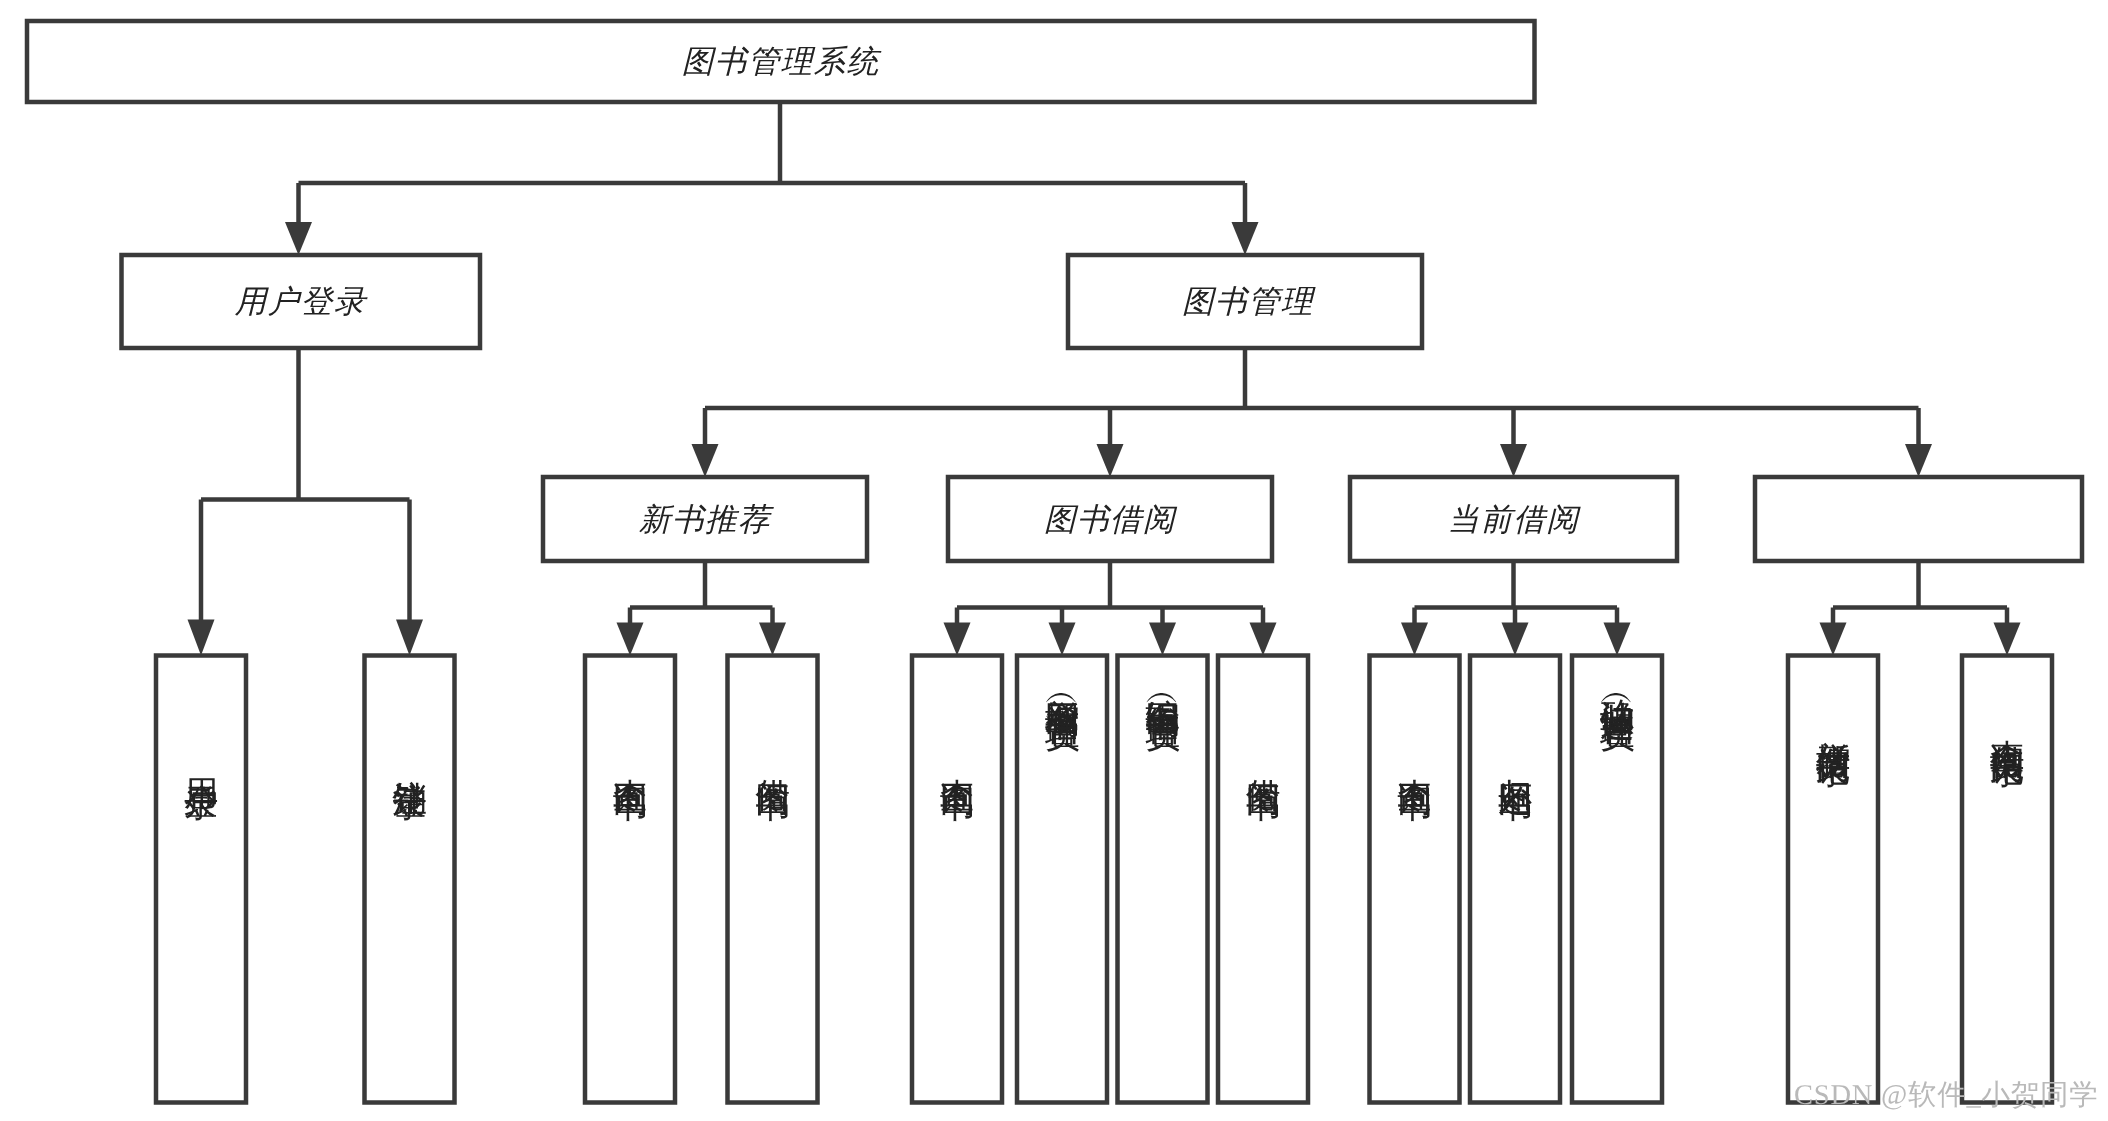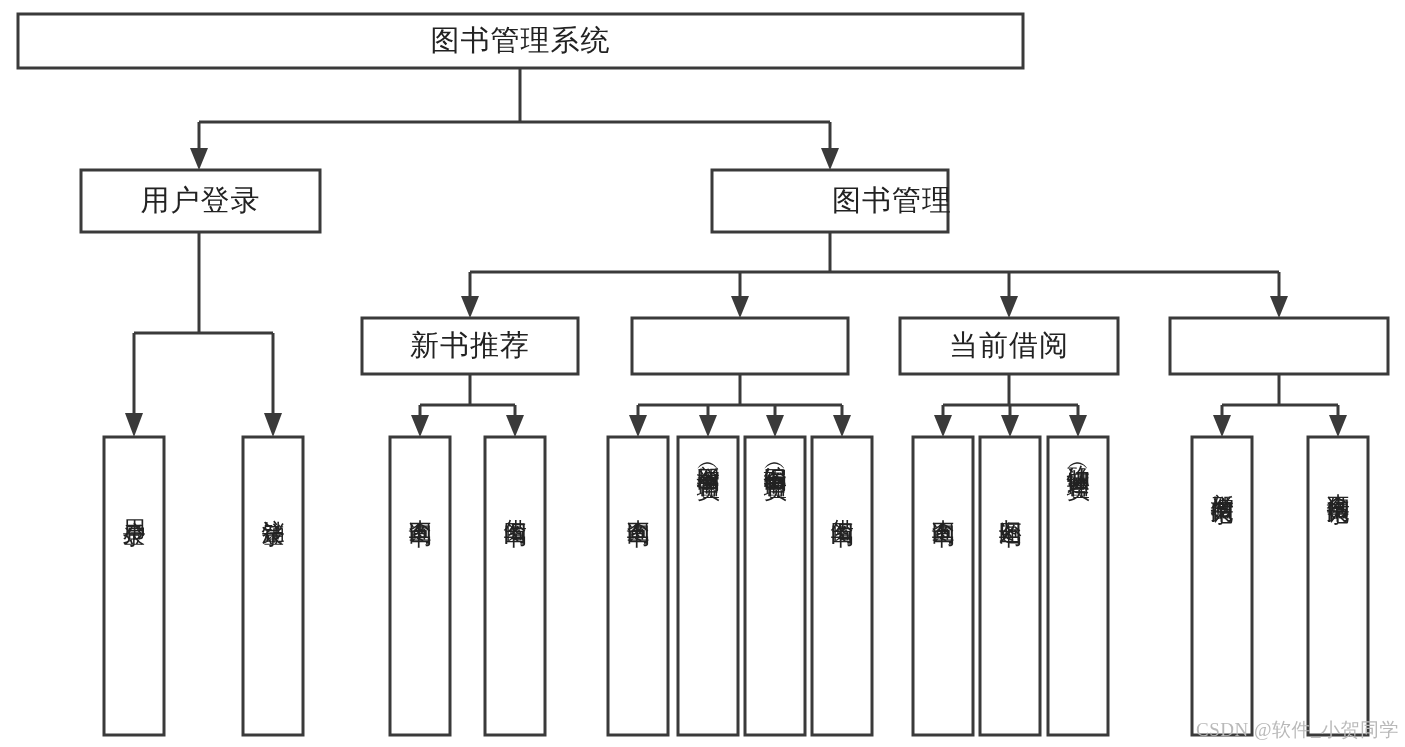--- a/index.html
+++ b/index.html
@@ -22,21 +22,21 @@
     font-family:"Liberation Sans","DejaVu Sans",sans-serif;
     font-size:23px;line-height:1.02;color:#222222;
     letter-spacing:2px;white-space:nowrap;
   }
   .hlabel-wrap{
     position:absolute;display:flex;align-items:center;justify-content:center;
     pointer-events:none;
   }
   .hlabel-text{
     font-family:"Liberation Sans","DejaVu Sans",sans-serif;
-    font-size:29px;color:#222222;letter-spacing:1px;white-space:nowrap;
+    font-size:21px;color:#222222;letter-spacing:1px;white-space:nowrap;font-style:italic;
   }
   #watermark{
     position:absolute;right:6px;bottom:4px;
     font-family:Liberation Serif, serif;
     font-size:19px;color:#b9b9b9;letter-spacing:0.5px;white-space:nowrap;
   }
 </style>
 </head>
 <body>
 
@@ -147,27 +147,30 @@
     <rect class="node-rect" x="1308" y="437" width="60" height="298"></rect>
   </svg>
 
   <div class="hlabel-wrap" style="left:18px;top:14px;width:1005px;height:54px;">
     <span class="hlabel-text">图书管理系统</span>
   </div>
 
   <div class="hlabel-wrap" style="left:81px;top:170px;width:239px;height:62px;">
     <span class="hlabel-text">用户登录</span>
   </div>
-  <div class="hlabel-wrap" style="left:712px;top:170px;width:240px;height:62px;justify-content:flex-end;">
+  <div class="hlabel-wrap" style="left:712px;top:170px;width:240px;height:62px;">
     <span class="hlabel-text">图书管理</span>
   </div>
 
   <div class="hlabel-wrap" style="left:362px;top:318px;width:216px;height:56px;text-align:right;">
     <span class="hlabel-text">新书推荐</span>
   </div>
+  <div class="hlabel-wrap" style="left:632px;top:318px;width:216px;height:56px;">
+    <span class="hlabel-text">图书借阅</span>
+  </div>
   <div class="hlabel-wrap" style="left:900px;top:318px;width:218px;height:56px;border-radius:28px;">
     <span class="hlabel-text">当前借阅</span>
   </div>
 
   <div class="vlabel-wrap" style="left:104px;top:437px;width:60px;height:298px;padding-top:64px;box-sizing:border-box;">
     <span class="vlabel-text">用户登录</span>
   </div>
   <div class="vlabel-wrap" style="left:243px;top:437px;width:60px;height:298px;padding-top:64px;box-sizing:border-box;">
     <span class="vlabel-text">注销登录</span>
   </div>

